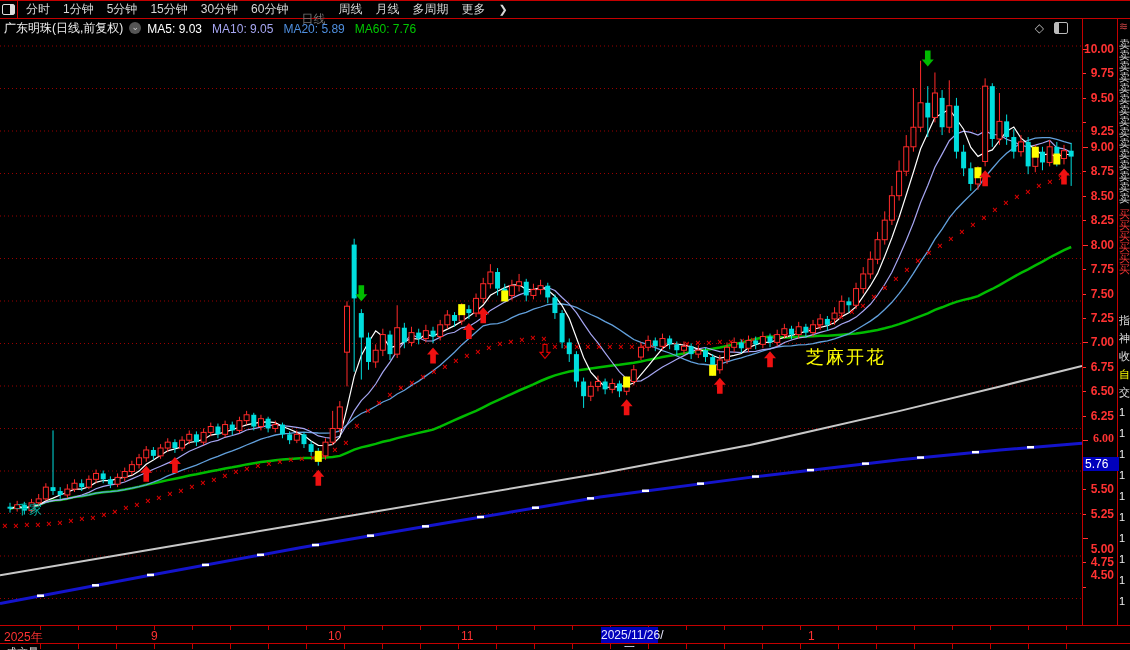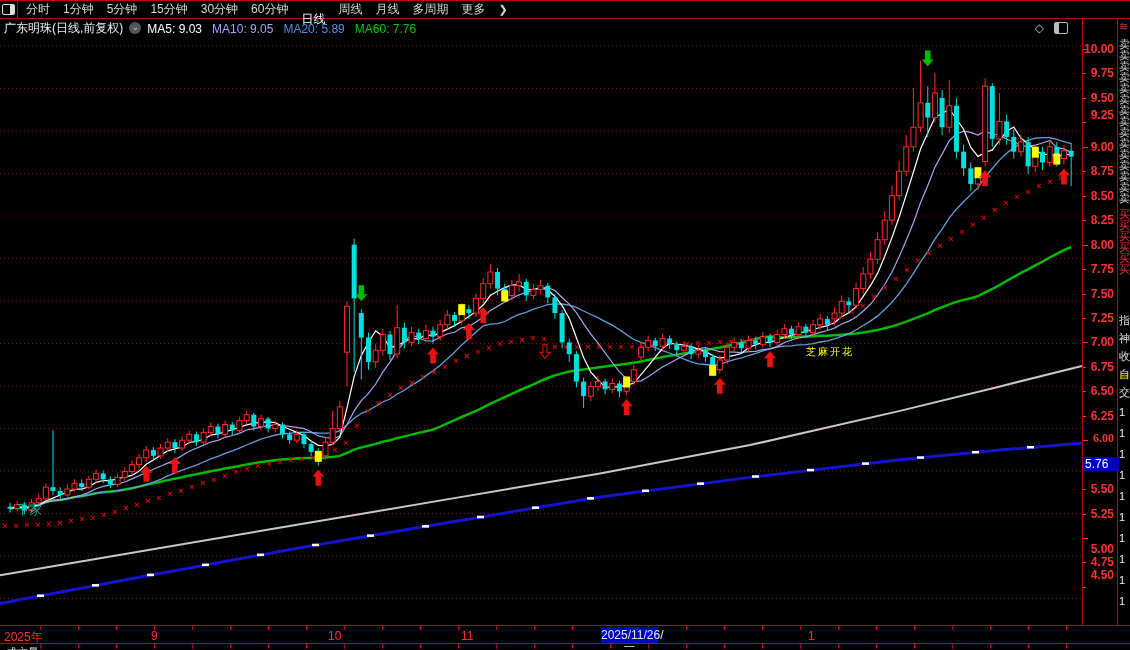--- a/index.html
+++ b/index.html
@@ -7,21 +7,21 @@
        font-family:"Liberation Sans",sans-serif;-webkit-font-smoothing:none;}
   
   #row1{position:absolute;left:0;top:0;width:1130px;height:19px;background:#000;
         border-top:1px solid #c40000;border-bottom:1px solid #c40000;box-sizing:border-box;
         display:flex;align-items:center;}
   #winbox{width:17px;height:100%;border-right:1px solid #c40000;display:flex;align-items:center;justify-content:center;}
   .winicon{width:11px;height:9px;border:1px solid #ddd;border-radius:2px;position:relative;}
   .winicon::after{content:"";position:absolute;right:0;top:0;width:4px;height:100%;background:#ddd;}
   #lefttabs{display:flex;align-items:center;gap:13px;padding-left:8px;flex:1;}
   .ttab{font-size:12px;color:#d8d8d8;white-space:nowrap;cursor:pointer;}
-  .ttab.active{color:#ffffff;margin-top:20px;}
+  .ttab.active{color:#737373;margin-top:20px;}
   .tchev{color:#d8d8d8;font-size:11px;}
   #rightbtns{display:flex;height:100%;}
   .rbtn{font-size:12px;color:#e8e8e8;border-left:1px solid #c40000;padding:0 9px;display:flex;align-items:center;white-space:nowrap;cursor:pointer;}
   
   #row2{position:absolute;left:0;top:19px;width:1130px;height:18px;display:flex;align-items:center;}
   #stocktitle{font-size:12px;color:#f0f0f0;padding-left:4px;}
   #chevcircle{width:12px;height:12px;border-radius:50%;background:#555;color:#ccc;font-size:9px;line-height:11px;text-align:center;margin:0 6px;}
   .malabel{font-size:12px;margin-right:10px;}
   #row2icons{position:absolute;right:62px;top:2px;display:flex;gap:10px;align-items:center;}
   .diamond{color:#b9b9b9;font-size:12px;}
@@ -44,21 +44,21 @@
   .datetick{position:absolute;top:0;width:1px;height:4px;background:#c40000;}
   #datebox{position:absolute;top:1px;height:16px;background:#0000bb;color:#e8e8ff;font-size:12px;line-height:16px;text-align:center;}
   .subtick{position:absolute;top:644px;width:1px;height:5px;background:#c40000;}
   #volclip{position:absolute;left:6px;top:645px;width:70px;height:5px;overflow:hidden;color:#ddd;font-size:11px;}
   
   #wm{position:absolute;right:0;top:597px;width:158px;height:53px;background:#3d3d3d;border-radius:8px 0 0 0;
       display:flex;flex-direction:column;align-items:center;justify-content:center;z-index:30;}
   #wm .l1{color:#fff;font-size:19px;font-weight:bold;letter-spacing:2px;}
   #wm .l2{color:#ececec;font-size:16px;margin-top:1px;}
   svg{position:absolute;left:0;top:0;}
-  .sigtext{position:absolute;font-size:10px;color:#ffff00;letter-spacing:2px;white-space:nowrap;}
+  .sigtext{position:absolute;font-size:18px;color:#ffff00;letter-spacing:2px;white-space:nowrap;}
   .cornertext{position:absolute;font-size:13px;color:#00b8a8;white-space:nowrap;}
 </style>
 </head>
 <body>
 
 <div id="app">
 
   <div id="row1">
     <div id="winbox">
       <div class="winicon"></div>
@@ -552,21 +552,21 @@
       <div class="cornertext" style="left: 16px; top: 464px;">千家</div>
     </div>
 
   <div id="axis">
       <div class="pricelab" style="top: 24px;">10.00</div>
       <div class="ptick" style="top: 30px; width: 5px;"></div>
       <div class="pricelab" style="top: 48.45px;">9.75</div>
       <div class="ptick" style="top: 54.45px; width: 3px;"></div>
       <div class="pricelab" style="top: 72.9px;">9.50</div>
       <div class="ptick" style="top: 78.9px; width: 3px;"></div>
-      <div class="pricelab" style="top: 90px;">9.25</div>
+      <div class="pricelab" style="top: 106px;">9.25</div>
       <div class="ptick" style="top: 103.35px; width: 3px;"></div>
       <div class="pricelab" style="top: 121.8px;">9.00</div>
       <div class="ptick" style="top: 127.8px; width: 5px;"></div>
       <div class="pricelab" style="top: 146.25px;">8.75</div>
       <div class="ptick" style="top: 152.25px; width: 3px;"></div>
       <div class="pricelab" style="top: 170.7px;">8.50</div>
       <div class="ptick" style="top: 176.7px; width: 3px;"></div>
       <div class="pricelab" style="top: 195.15px;">8.25</div>
       <div class="ptick" style="top: 201.15px; width: 3px;"></div>
       <div class="pricelab" style="top: 219.6px;">8.00</div>

